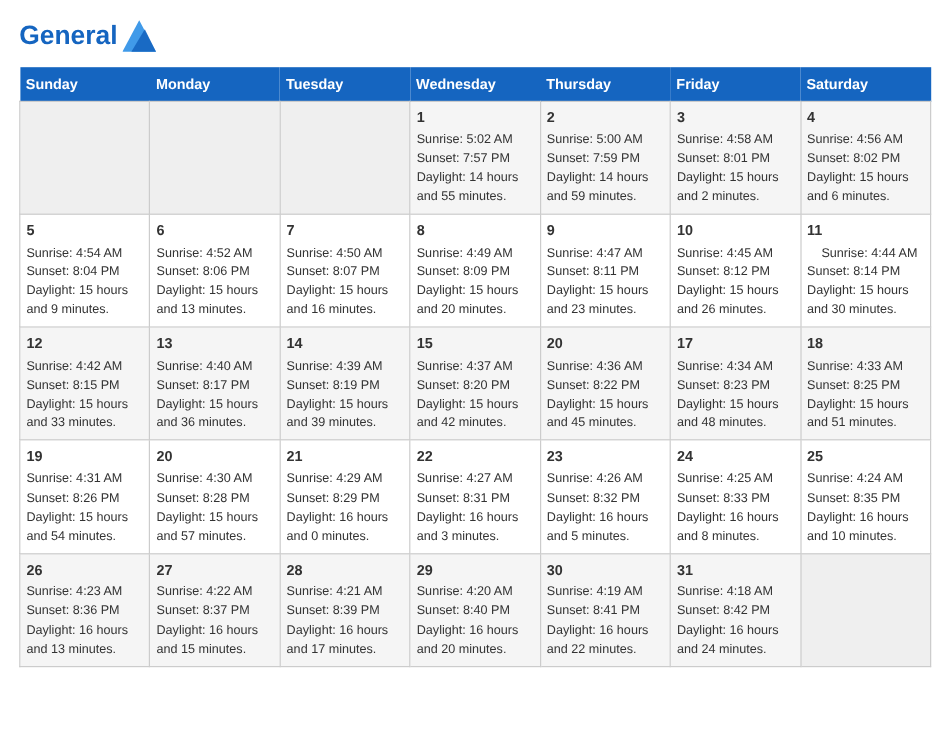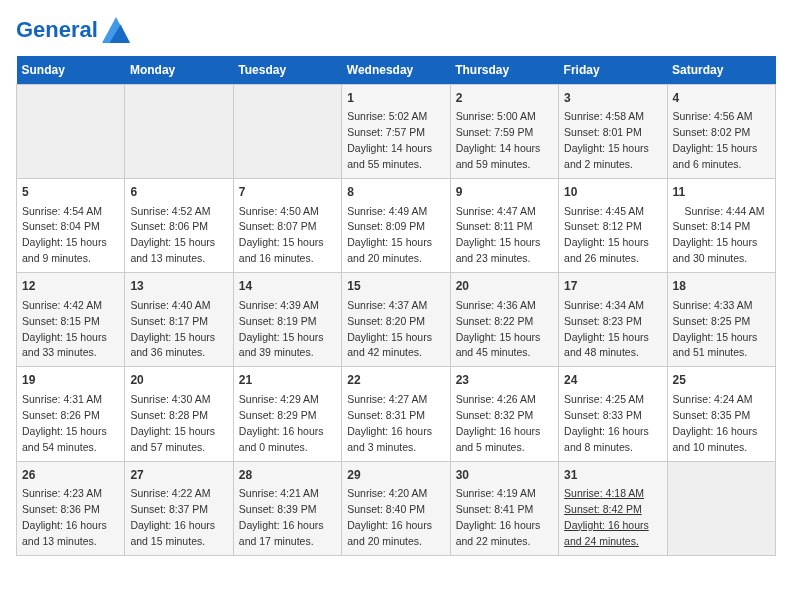--- a/index.html
+++ b/index.html
@@ -250,20 +250,20 @@
 Daylight: 16 hours
 and 17 minutes.</span></td>
         <td><span class="day-number">29</span><span class="day-info" style="white-space: pre-line;">Sunrise: 4:20 AM
 Sunset: 8:40 PM
 Daylight: 16 hours
 and 20 minutes.</span></td>
         <td><span class="day-number">30</span><span class="day-info" style="white-space: pre-line;">Sunrise: 4:19 AM
 Sunset: 8:41 PM
 Daylight: 16 hours
 and 22 minutes.</span></td>
-        <td><span class="day-number">31</span><span class="day-info" style="white-space: pre-line; text-decoration: underline;">Sunrise: 4:18 AM
+        <td><span class="day-number">31</span><span class="day-info" style="white-space: pre-line;">Sunrise: 4:18 AM
 Sunset: 8:42 PM
 Daylight: 16 hours
 and 24 minutes.</span></td>
         <td class="empty"></td>
       </tr>
     </tbody>
 </table>
 
 </body></html>

